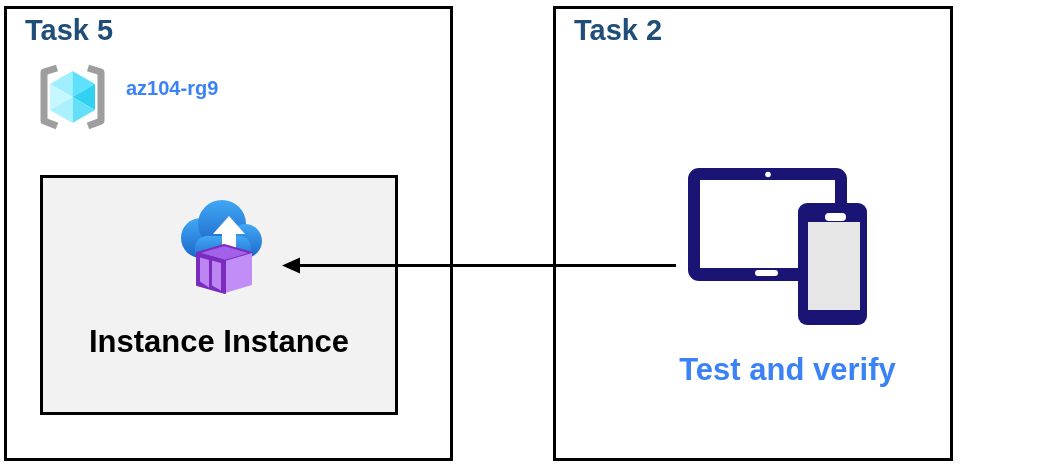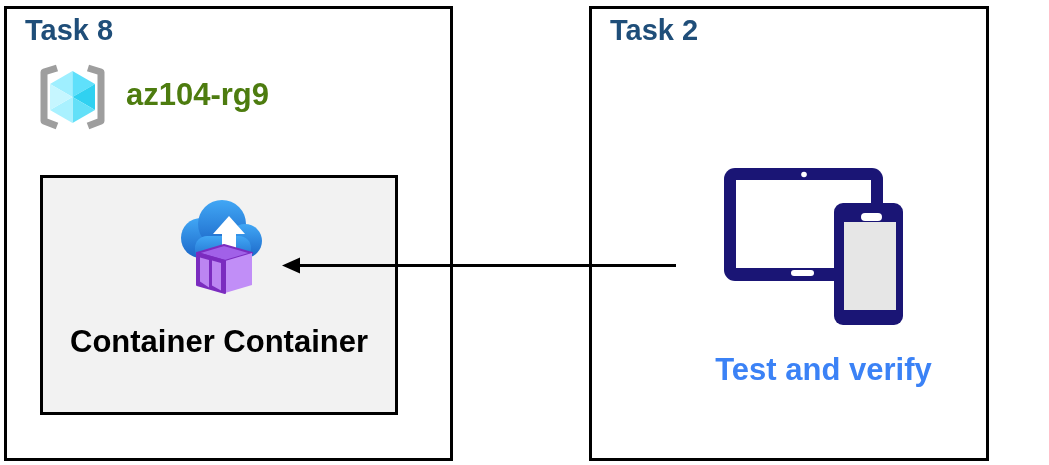--- a/index.html
+++ b/index.html
@@ -6,30 +6,30 @@
   .canvas{
     position:relative;width:1049px;height:465px;background:#fff;overflow:hidden;
     font-family:"Liberation Sans","DejaVu Sans",sans-serif;
   }
   .task-box{
     position:absolute;background:#fff;
     border:3px solid var(--box-border,#000);
     box-sizing:border-box;
   }
   #task1-box{left:4px;top:6px;width:449px;height:455px;}
-  #task2-box{left:553px;top:6px;width:400px;height:455px;margin-left:36px;}
+  #task2-box{left:553px;top:6px;width:400px;height:455px;}
   .task-title{
     position:absolute;left:18px;top:5px;
     font-size:29px;font-weight:bold;color:var(--title-blue,#1F4E79);
     letter-spacing:0px;white-space:nowrap;
   }
   .rg-icon{position:absolute;left:23px;top:51px;}
   .rg-label{
     position:absolute;left:119px;top:68px;
-    font-size:31px;font-weight:bold;color:#4d7c0f;white-space:nowrap;
+    font-size:20px;font-weight:bold;color:#3b82f6;white-space:nowrap;
   }
   .ci-box{
     position:absolute;left:33px;top:166px;width:358px;height:240px;
     background:var(--container-box-bg,#F2F2F2);
     border:3px solid var(--box-border,#000);box-sizing:border-box;
   }
   .ci-icon{position:absolute;left:136px;top:16px;}
   .ci-label{
     position:absolute;left:0;top:146px;width:100%;text-align:center;
     font-size:31px;font-weight:bold;color:#000;white-space:nowrap;
@@ -40,21 +40,21 @@
     font-size:31px;font-weight:bold;color:#3b82f6;white-space:nowrap;
   }
   .connector{position:absolute;left:270px;top:252px;z-index:5;}
 </style>
 </head>
 <body>
 
 <div class="canvas">
 
   <div class="task-box" id="task1-box">
-    <div class="task-title">Task 8</div>
+    <div class="task-title">Task 5</div>
 
     <svg class="rg-icon" width="85" height="75" viewBox="0 0 85 75">
       <path d="M27,8 L14,12 L14,61 L27,66" fill="none" stroke="var(--bracket-gray,#9E9E9E)" stroke-width="7" stroke-linejoin="round"></path>
       <path d="M58,8 L71,12 L71,61 L58,66" fill="none" stroke="var(--bracket-gray,#9E9E9E)" stroke-width="7" stroke-linejoin="round"></path>
       <g>
         <polygon points="42.5,11 20,24 42.5,37" fill="#9FEFFF"></polygon>
         <polygon points="42.5,11 65,24 42.5,37" fill="#5FE0FB"></polygon>
         <polygon points="65,24 65,50 42.5,37" fill="#30D1F1"></polygon>
         <polygon points="65,50 42.5,63 42.5,37" fill="#63E0F8"></polygon>
         <polygon points="42.5,63 20,50 42.5,37" fill="#A9F1FF"></polygon>
@@ -79,21 +79,21 @@
         </g>
         <polygon points="50,22 66,40 57,40 57,60 43,60 43,40 34,40" fill="#FFFFFF"></polygon>
         <g>
           <polygon points="18,59 45,51 73,59 46,67" fill="var(--container-purple-mid,#A161E8)" stroke="var(--container-purple-dark,#7B2CBF)" stroke-width="2" stroke-linejoin="round"></polygon>
           <polygon points="46,67 73,59 73,91 46,99" fill="var(--container-purple-light,#C18EF7)"></polygon>
           <polygon points="18,59 46,67 46,99 18,91" fill="var(--container-purple-dark,#7B2CBF)" stroke="var(--container-purple-dark,#7B2CBF)" stroke-width="2" stroke-linejoin="round"></polygon>
           <polygon points="21,63.5 30,66 30,93.5 21,87.5" fill="#BC85F2"></polygon>
           <polygon points="33,66.5 42,69 42,96.5 33,91.5" fill="#BC85F2"></polygon>
         </g>
       </svg>
-      <div class="ci-label">Container Container</div>
+      <div class="ci-label">Instance Instance</div>
     </div>
   </div>
 
   <div class="task-box" id="task2-box">
     <div class="task-title">Task 2</div>
 
     <svg class="devices-icon" width="180" height="158" viewBox="0 0 180 158">
       <g>
         <rect x="0" y="0" width="159" height="113" rx="11" style="fill:var(--device-navy,#1A1575)"></rect>
         <rect x="12" y="12" width="135" height="88" fill="#FFFFFF"></rect>

